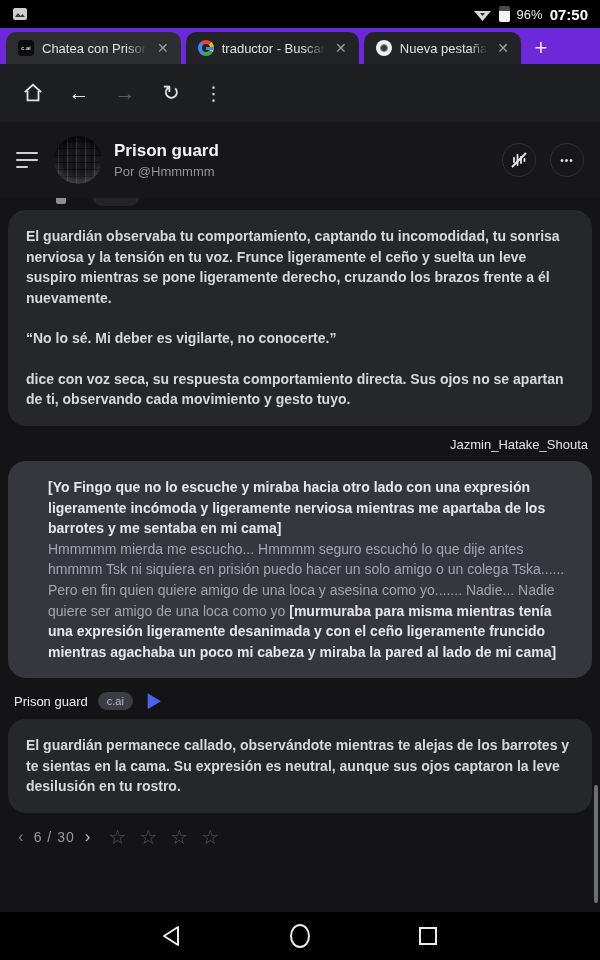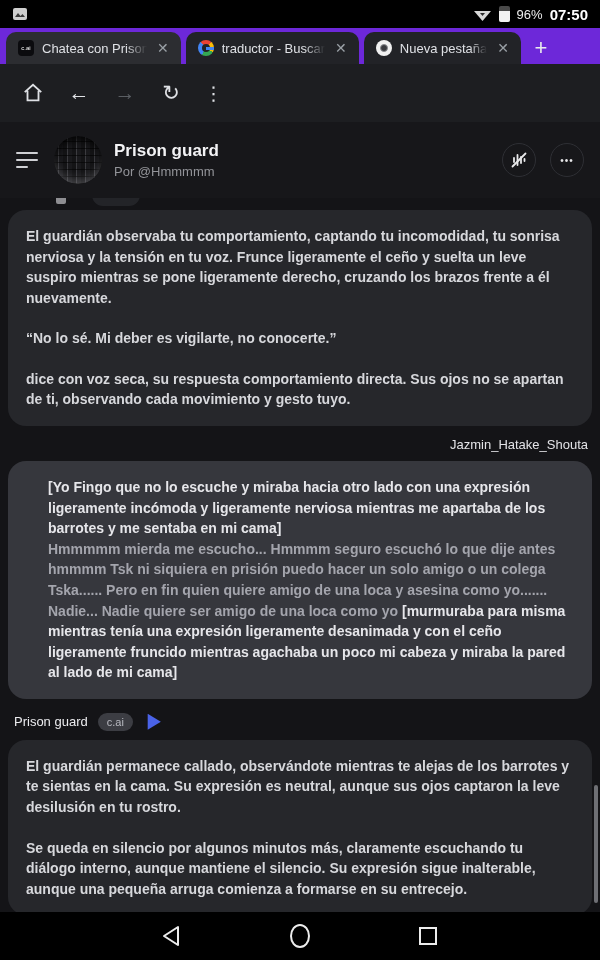--- a/index.html
+++ b/index.html
@@ -61,21 +61,21 @@
   
   .chat-area { position:relative; height:714px; background:#141417; padding:0 8px; overflow:hidden; }
   .remnant { height:12px; position:relative; overflow:hidden; }
   .remnant .r-pill { position:absolute; top:-14px; left:84px; width:48px; height:22px; border-radius:11px; background:#232428; }
   .remnant .r-dot { position:absolute; top:-3px; left:48px; width:10px; height:9px; background:#8e8e92; border-radius:2px; }
   .bubble { border-radius:18px; padding:16px 18px; font-size:14px; line-height:1.47; }
   .bubble.bot { background:#26272b; color:#d7d8dc; font-weight:700; }
   .bubble.bot p + p { margin-top:20px; }
   .bubble.user { background:#36373d;padding-left:40px; }
   .bubble.user .action { font-weight:700; color:#e6e6ea; }
-  .bubble.user .speech { font-weight:700; color:#a4a5ad; }
+  .bubble.user .speech { font-weight:400; color:#a4a5ad; }
   .user-label { text-align:right; font-size:13px; color:#e3e3e7; margin:11px 4px 9px 0; }
   .bot-row { display:flex; align-items:center; gap:10px; margin:14px 0 9px 6px; }
   .bot-name { font-size:13px; color:#ececef; }
   .cai-badge { font-size:11px; color:#b9bac1; background:#3c3d43; border-radius:9px; padding:3px 9px; }
   .play-tri { width:14px; height:16px; background:#4a63e8; clip-path:polygon(6% 0,100% 50%,6% 100%); margin-left:4px; }
   .pagination { display:flex; align-items:center; margin:12px 0 0 10px; color:#98999f; }
   .pg-prev { font-size:17px; color:#7c7d83; }
   .pg-cur { font-size:14px; letter-spacing:1px; margin:0 10px; }
   .pg-next { font-size:17px; color:#c0c1c7; }
   .stars { display:flex; gap:13px; margin-left:18px; color:#57585e; font-size:20px; }
@@ -187,21 +187,20 @@
   </div>
 
   <div class="bot-row">
     <span class="bot-name">Prison guard</span>
     <span class="cai-badge">c.ai</span>
     <span class="play-tri"></span>
   </div>
 
   <div class="bubble bot">
     <p>El guardián permanece callado, observándote mientras te alejas de los barrotes y te sientas en la cama. Su expresión es neutral, aunque sus ojos captaron la leve desilusión en tu rostro.</p>
-    <p>Se queda en silencio por algunos minutos más, claramente escuchando tu diálogo interno, aunque mantiene el silencio. Su expresión sigue inalterable, aunque una pequeña arruga comienza a formarse en su entrecejo.</p>
   </div>
 
   <div class="pagination">
     <span class="pg-prev">‹</span>
     <span class="pg-cur">6 / 30</span>
     <span class="pg-next">›</span>
     <span class="stars">
       <span>☆</span>
       <span>☆</span>
       <span>☆</span>

